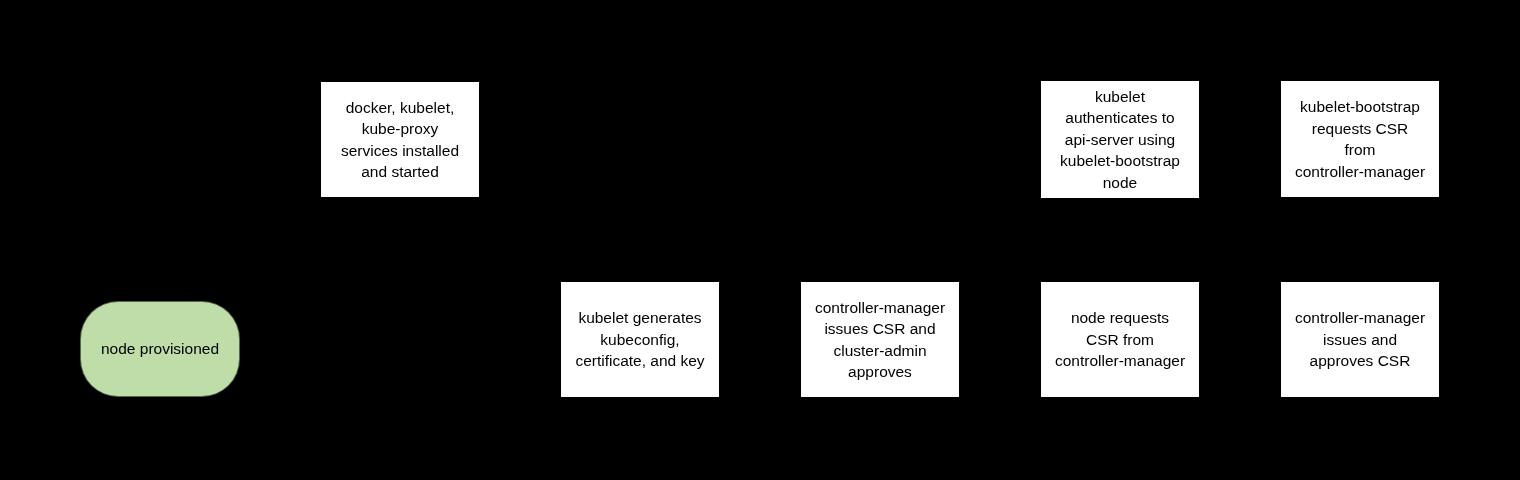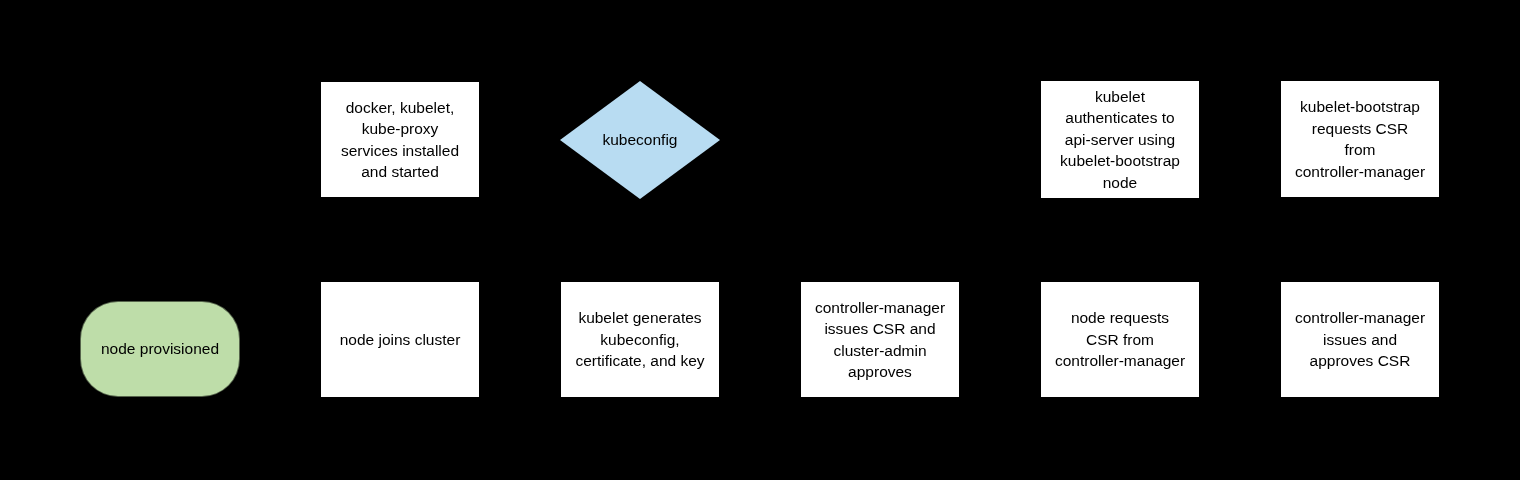--- a/index.html
+++ b/index.html
@@ -56,32 +56,30 @@
   .n12 { left: 1280px; top: 281px; width: 160px; height: 117px; }
 </style>
 </head>
 <body>
 
 <div class="canvas">
   <div class="node process    n2">docker, kubelet,
 kube-proxy
 services installed
 and started</div>
-  <div class="node decision   n3">kubeconfig</div>
   <div class="node process    n5">kubelet
 authenticates to
 api-server using
 kubelet-bootstrap
 node</div>
   <div class="node process    n6">kubelet-bootstrap
 requests CSR
 from
 controller-manager</div>
   <div class="node terminator n7">node provisioned</div>
-  <div class="node process    n8">node joins cluster</div>
   <div class="node process    n9">kubelet generates
 kubeconfig,
 certificate, and key</div>
   <div class="node process    n10">controller-manager
 issues CSR and
 cluster-admin
 approves</div>
   <div class="node process    n11">node requests
 CSR from
 controller-manager</div>

